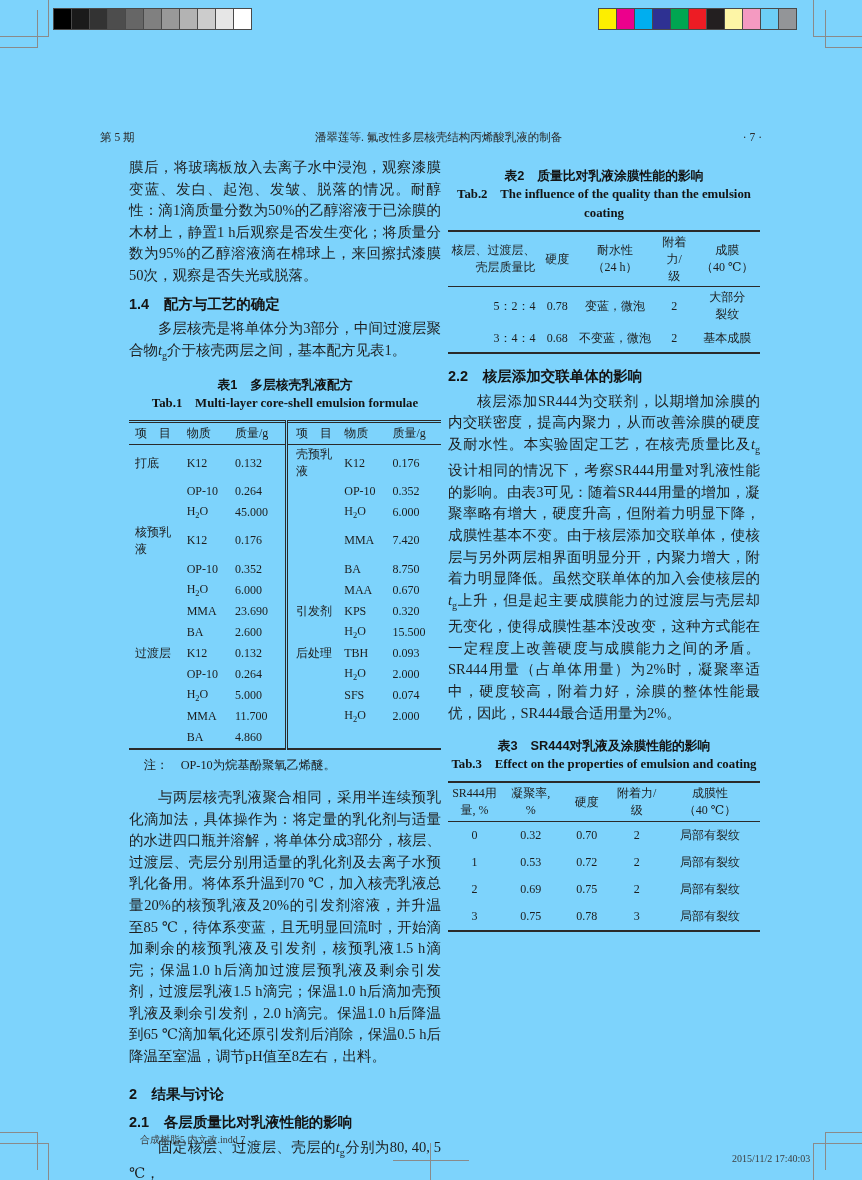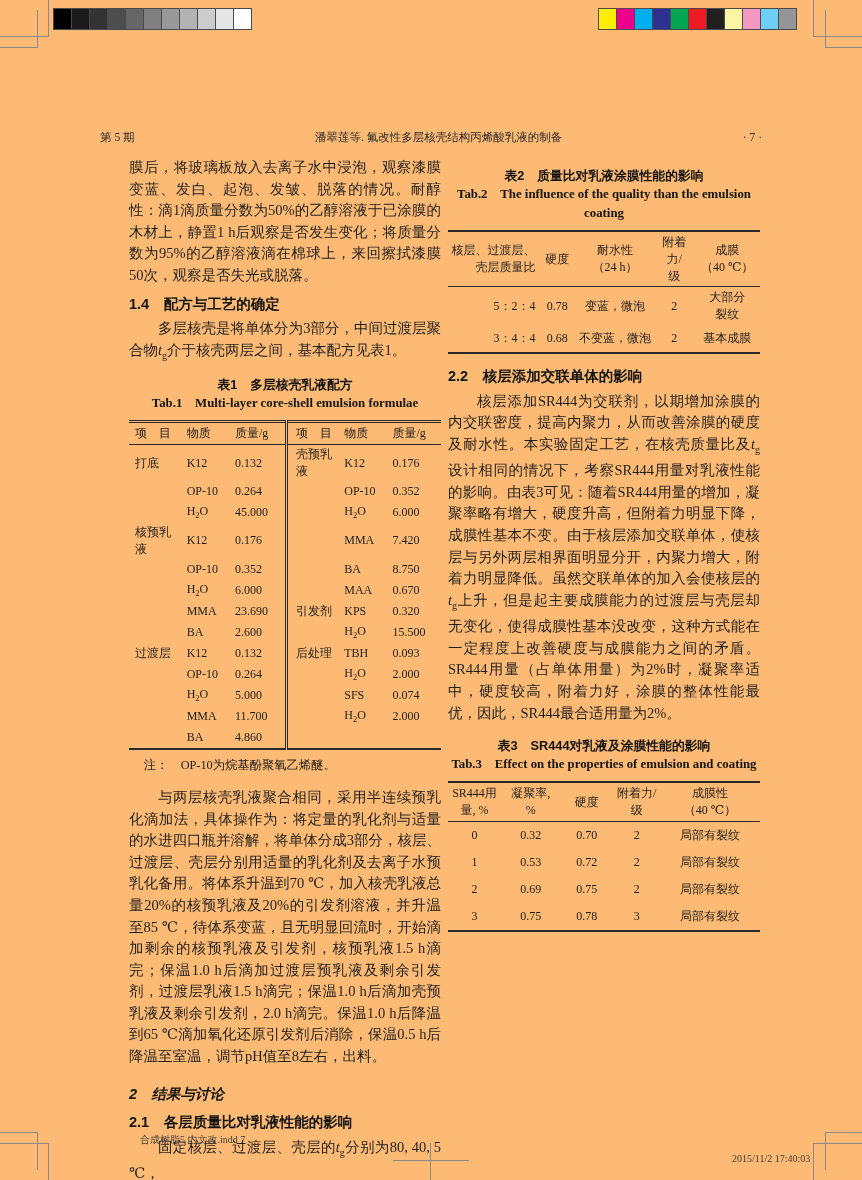--- a/index.html
+++ b/index.html
@@ -1,16 +1,16 @@
 <!DOCTYPE html>
 <html><head>
 <meta charset="utf-8">
 <style>
   html,body{margin:0;padding:0;background:#ffffff;}
-  .page{position:relative;width:862px;height:1180px;background:#fdba74;overflow:hidden;
+  .page{position:relative;width:862px;height:1180px;background:#7dd3fc;overflow:hidden;
         font-family:"Liberation Serif","DejaVu Serif",serif;color:#1f1f1f;}
   
   .mark{position:absolute;background:#8a8a8a;}
   .bar{position:absolute;display:flex;}
   .bar .swatch{display:block;width:17px;height:20px;border:1px solid #4a4a4a;margin-left:-1px;}
   #grayscale-bar{left:54px;top:8px;}
   #color-bar{left:599px;top:8px;}
   
   .pg-header{position:absolute;left:100px;top:130px;width:662px;display:flex;
              justify-content:space-between;align-items:baseline;font-size:11.5px;color:#2b2b2b;}
@@ -240,21 +240,21 @@
               <td class="c3"></td>
               <td class="c4"></td>
               <td class="c5"></td>
             </tr>
           </tbody>
         </table>
       <div class="tbl-note">注：　OP-10为烷基酚聚氧乙烯醚。</div>
     </div>
 
     <p class="indent" style="margin-top:0;">与两层核壳乳液聚合相同，采用半连续预乳化滴加法，具体操作为：将定量的乳化剂与适量的水进四口瓶并溶解，将单体分成3部分，核层、过渡层、壳层分别用适量的乳化剂及去离子水预乳化备用。将体系升温到70 ℃，加入核壳乳液总量20%的核预乳液及20%的引发剂溶液，并升温至85 ℃，待体系变蓝，且无明显回流时，开始滴加剩余的核预乳液及引发剂，核预乳液1.5 h滴完；保温1.0 h后滴加过渡层预乳液及剩余引发剂，过渡层乳液1.5 h滴完；保温1.0 h后滴加壳预乳液及剩余引发剂，2.0 h滴完。保温1.0 h后降温到65 ℃滴加氧化还原引发剂后消除，保温0.5 h后降温至室温，调节pH值至8左右，出料。</p>
-    <h3 class="sec" style="margin-top:16px;font-style:italic;">2　结果与讨论</h3>
+    <h3 class="sec" style="margin-top:16px;">2　结果与讨论</h3>
     <h3 class="sec">2.1　各层质量比对乳液性能的影响</h3>
     <p class="indent">固定核层、过渡层、壳层的<i>t</i><sub>g</sub>分别为80, 40, 5 ℃，</p>
   </div>
 
   <div class="col col-right">
 
     <div class="tblock">
       <div class="tbl-title-cn">表2　质量比对乳液涂膜性能的影响</div>
       <div class="tbl-title-en">Tab.2　The influence of the quality than the emulsion coating</div>
       <table class="jt t3l t2">

